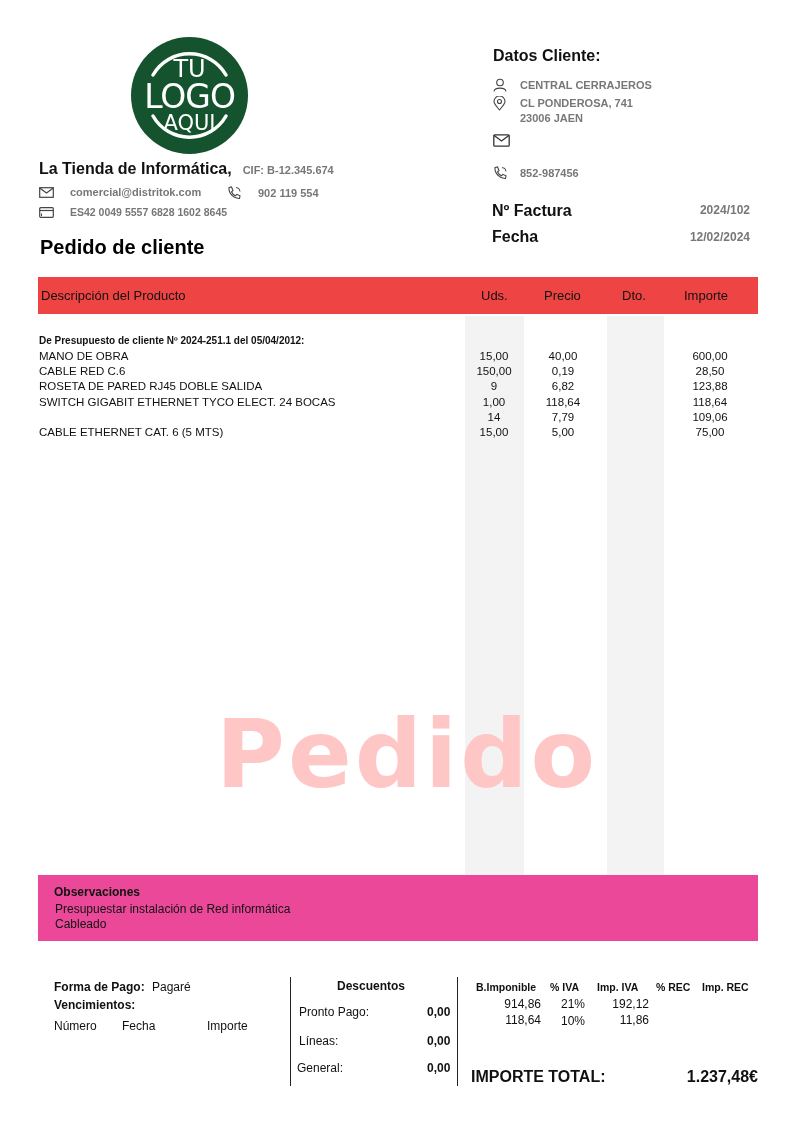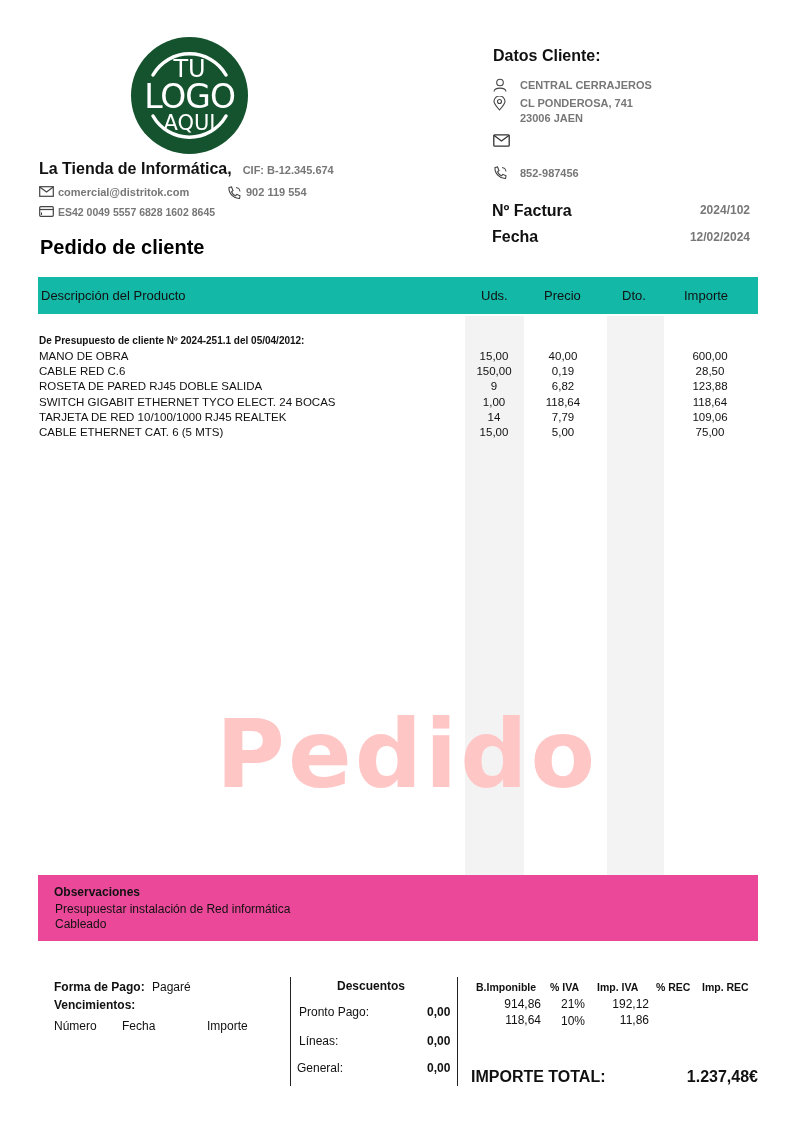--- a/index.html
+++ b/index.html
@@ -10,37 +10,37 @@
   
   .logo { left: 131px; top: 37px; width: 117px; height: 117px; border-radius: 50%; background: #14532d; }
   .logo svg { position: absolute; left: 0; top: 0; }
   .logo .t { position: absolute; left: 0; width: 117px; text-align: center; color: #fff; font-family: "DejaVu Sans", sans-serif; }
   .logo .t1 { top: 18px; font-size: 24px; }
   .logo .t2 { top: 40px; font-size: 33px; letter-spacing: -1px; }
   .logo .t3 { top: 74px; font-size: 21px; }
 
   .company-name { left: 39px; top: 160px; font-size: 16px; font-weight: bold; color: #111; white-space: nowrap; }
   .company-name .cif { font-size: 11px; font-weight: bold; color: #777; margin-left: 11px; }
-  .info-line { font-size: 11px; font-weight: bold; color: #777; display: flex; white-space: nowrap; }
+  .info-line { font-size: 11px; font-weight: bold; color: #777; display: flex; align-items: center; white-space: nowrap; gap: 12px; }
   .info-line svg { margin-right: 4px; }
   .email-line { left: 39px; top: 186px; }
   .phone-line { left: 227px; top: 186px; }
   .iban-line { left: 39px; top: 206px; font-size: 10.5px; }
 
   .doc-title { left: 40px; top: 236px; font-size: 20px; font-weight: bold; color: #000; }
 
   
   .client-title { left: 493px; top: 47px; font-size: 16px; font-weight: bold; color: #111; }
   .client-row { left: 493px; font-size: 11px; font-weight: bold; color: #777; display: flex; align-items: center; }
   .client-row .ic { width: 20px; height: 16px; margin-right: 7px; display: flex; align-items: center; }
   .inv-label { left: 492px; font-size: 16px; font-weight: bold; color: #111; }
   .inv-value { right: 45px; font-size: 12px; font-weight: bold; color: #777; text-align: right; }
 
   
-  .table-head { left: 38px; top: 277px; width: 720px; height: 37px; background: #14b8a6; font-size: 13px; color: #111; }
+  .table-head { left: 38px; top: 277px; width: 720px; height: 37px; background: #ef4444; font-size: 13px; color: #111; }
   .table-head span { position: absolute; top: 11px; }
   .col-shade { background: #f3f3f3; top: 316px; height: 577px; }
   .watermark { left: 216px; top: 700px; font-size: 94px; font-weight: bold; color: #ffc6c6; letter-spacing: 3px; font-family: "DejaVu Sans", sans-serif; }
   .ref-line { left: 39px; top: 335px; font-size: 10px; font-weight: bold; color: #111; }
   .rows { left: 39px; top: 349px; width: 720px; font-size: 11.5px; color: #111; }
   .row { position: relative; height: 15.2px; line-height: 15px; }
   .row span { position: absolute; top: 0; }
   .row .desc { left: 0; }
   .row .uds { left: 426px; width: 58px; text-align: center; }
   .row .precio { left: 495px; width: 58px; text-align: center; }
@@ -178,21 +178,20 @@
     <span class="precio">6,82</span>
     <span class="imp">123,88</span>
   </div>
   <div class="row">
     <span class="desc">SWITCH GIGABIT ETHERNET TYCO ELECT. 24 BOCAS</span>
     <span class="uds">1,00</span>
     <span class="precio">118,64</span>
     <span class="imp">118,64</span>
   </div>
   <div class="row">
-    <span class="desc">TARJETA DE RED 10/100/1000 RJ45 REALTEK</span>
     <span class="uds">14</span>
     <span class="precio">7,79</span>
     <span class="imp">109,06</span>
   </div>
   <div class="row">
     <span class="desc">CABLE ETHERNET CAT. 6 (5 MTS)</span>
     <span class="uds">15,00</span>
     <span class="precio">5,00</span>
     <span class="imp">75,00</span>
   </div>

